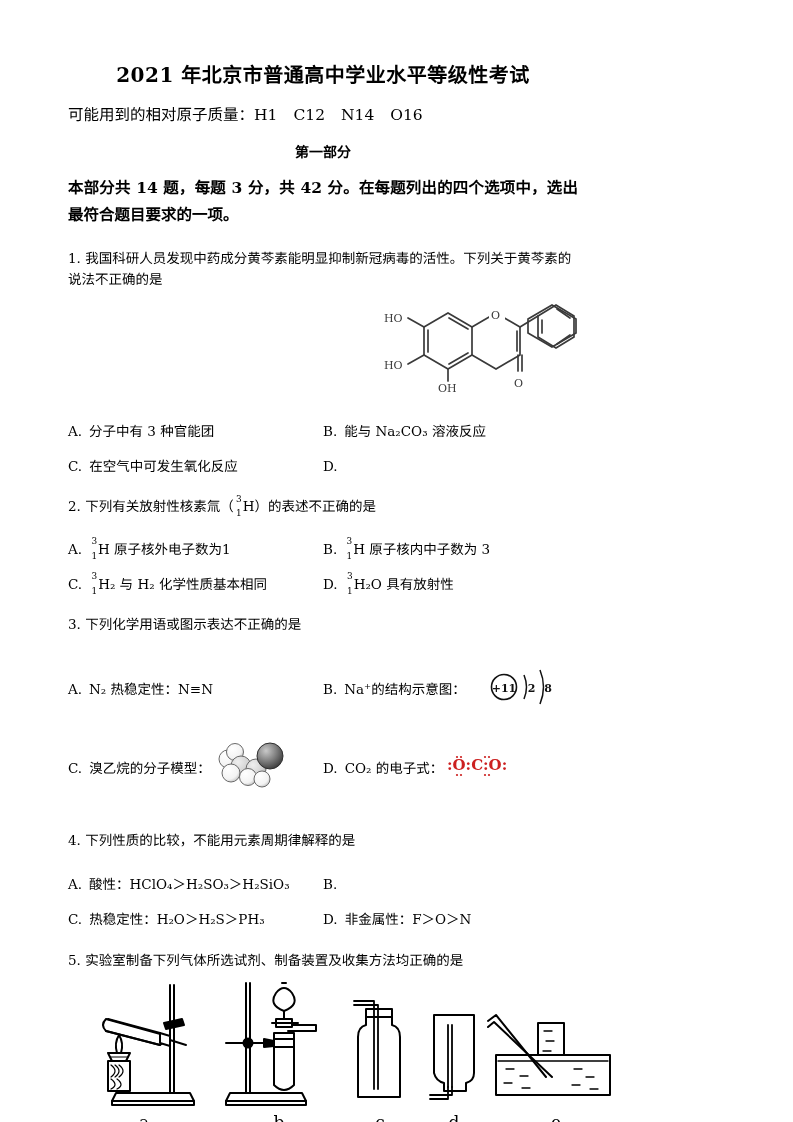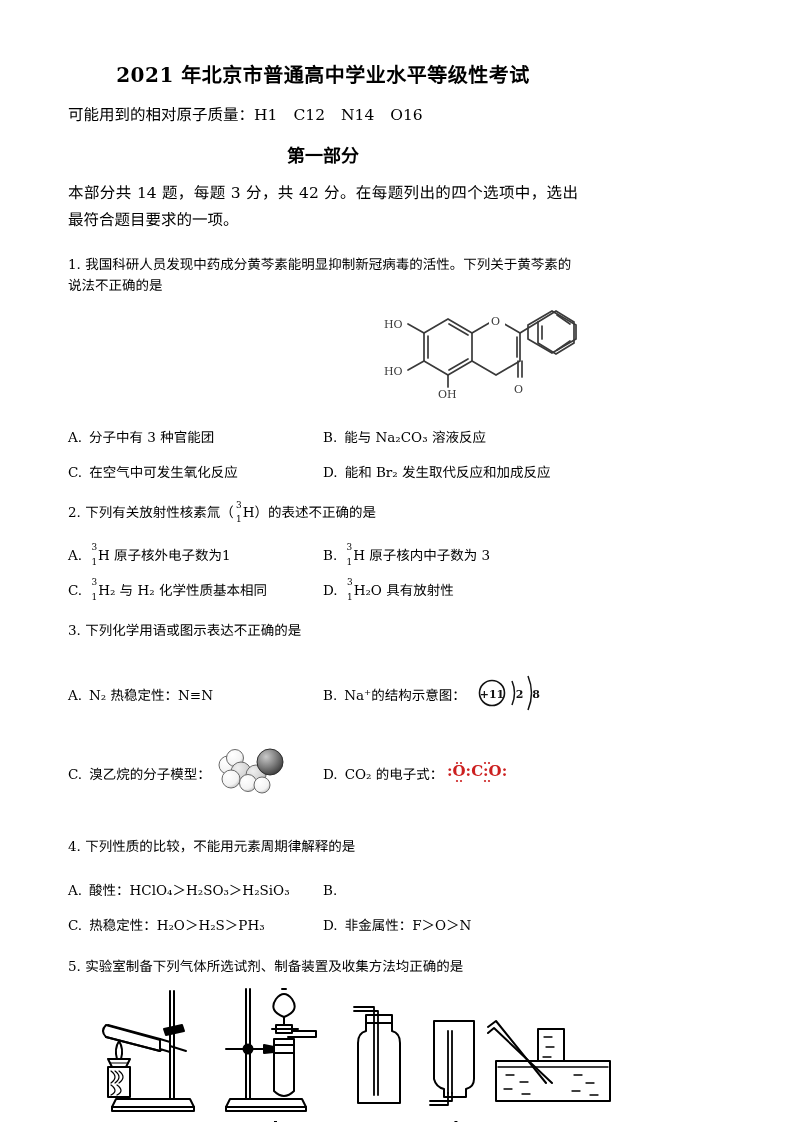--- a/index.html
+++ b/index.html
@@ -36,27 +36,27 @@
   }
   .atomic-mass {
     font-size: 15.5px;
     font-weight: normal;
     margin: 16px 0 0 0;
     line-height: 1.5;
   }
   .atomic-mass .sym { margin-right: 16px; }
   .section-title {
     text-align: center;
-    font-size: 18px;
+    font-size: 14px;
     font-weight: bold;
     margin: 14px 0 0 0;
   }
   .section-desc {
     font-size: 15.5px;
-    font-weight: normal;
+    font-weight: bold;
     margin: 13px 0 0 0;
     line-height: 1.75;
     text-align: justify;
   }
 
   
   .question {
     margin-top: 19px;
   }
   .q-stem {
@@ -103,21 +103,21 @@
     line-height: 1;
   }
 
   
   .fig-structure {
     margin: 6px 0 0 24px;
     text-align: right;
   }
 
   
-  .shell-fig { display: inline-block; vertical-align: middle; margin-left: 8px; }
+  .shell-fig { display: inline-block; vertical-align: middle; margin-left: 20px; }
 
   
   .electron-formula {
     color: #6d28d9;
     font-family: "DejaVu Sans Mono", "Liberation Mono", monospace;
     font-size: 14px;
     font-weight: bold;
     letter-spacing: 0px;
     display: inline-block;
     vertical-align: middle;
@@ -221,21 +221,20 @@
       <div class="opt">
         <span class="opt-label">B.</span>
         <span class="opt-text">能与 Na₂CO₃ 溶液反应</span>
       </div>
       <div class="opt">
         <span class="opt-label">C.</span>
         <span class="opt-text">在空气中可发生氧化反应</span>
       </div>
       <div class="opt">
         <span class="opt-label">D.</span>
-        <span class="opt-text">能和 Br₂ 发生取代反应和加成反应</span>
       </div>
     </div>
   </div>
 
   <div class="question">
     <div class="q-stem">
       <span>2.</span>
       <span>下列有关放射性核素氚（</span><span class="iso"><span class="mass">3</span><span class="num">1</span></span><span>H</span><span>）的表述不正确的是</span>
     </div>
 

